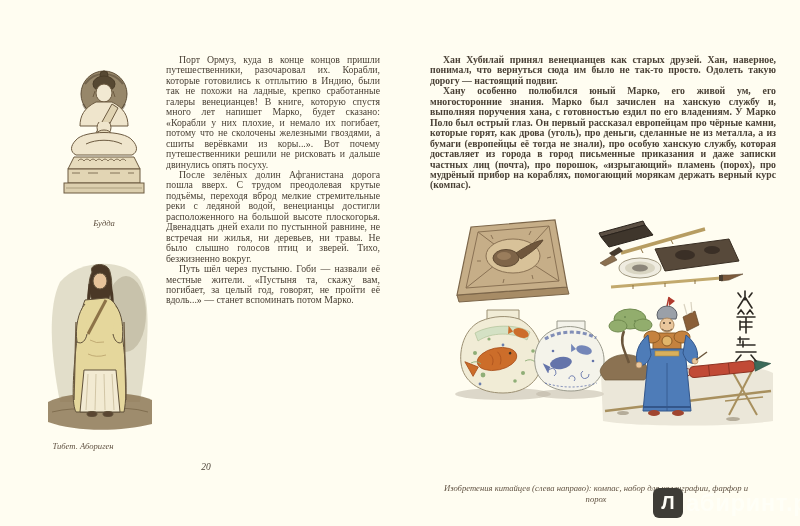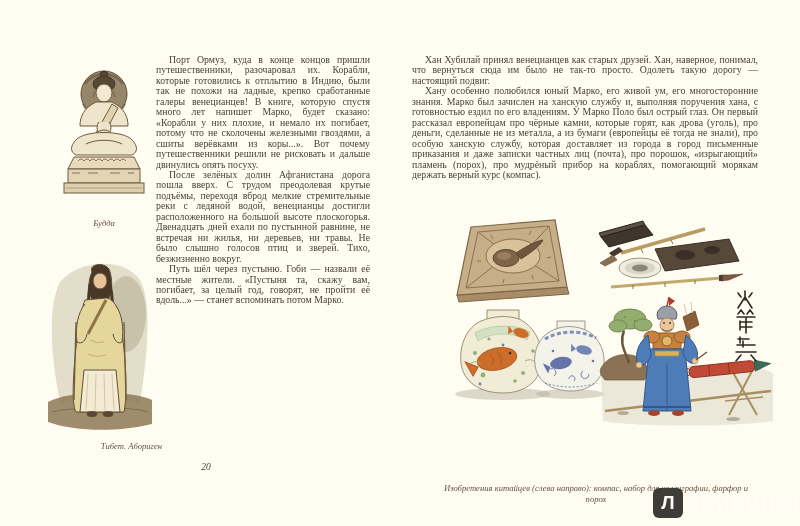--- a/index.html
+++ b/index.html
@@ -4,28 +4,28 @@
 <style>
   html,body{margin:0;padding:0;}
   #stage{
     position:relative;width:800px;height:526px;overflow:hidden;
     background:#fffdf1;
     font-family:"Liberation Serif","DejaVu Serif",serif;
     color:#4a4136;
   }
   .textcol{position:absolute;font-size:9.8px;line-height:10.45px;color:#4a4136;}
   .textcol p{margin:0;text-indent:13px;text-align:justify;}
-  #left-col{left:156px;top:55px;width:214px;}
-  #right-col{left:412px;top:55px;width:346px;}
+  #left-col{left:166px;top:55px;width:214px;}
+  #right-col{left:430px;top:55px;width:346px;font-weight:bold;}
   .figcap{
     position:absolute;font-style:italic;font-size:8.6px;color:#5f5040;
     line-height:10.5px;
   }
   #buddha-cap{left:52px;top:218px;width:104px;text-align:center;}
-  #tibet-cap{left:38px;top:441px;width:124px;text-align:right;}
+  #tibet-cap{left:21px;top:441px;width:124px;text-align:center;}
   #inv-cap{left:437px;top:435px;width:318px;text-align:center;margin-top:48px;}
   #pageno{position:absolute;left:193px;top:462px;width:26px;text-align:center;font-size:9.5px;font-style:italic;}
   .figsvg{position:absolute;}
   #buddha-svg{left:52px;top:60px;}
   #tibet-svg{left:38px;top:250px;}
   #inv-svg{left:433px;top:213px;}
   #wm{position:absolute;left:653px;top:488px;height:30px;display:flex;align-items:center;
       font-family:"Liberation Sans","DejaVu Sans",sans-serif;}
   #wm-square{
     width:30px;height:30px;border-radius:6px;background:#3e3c36;

